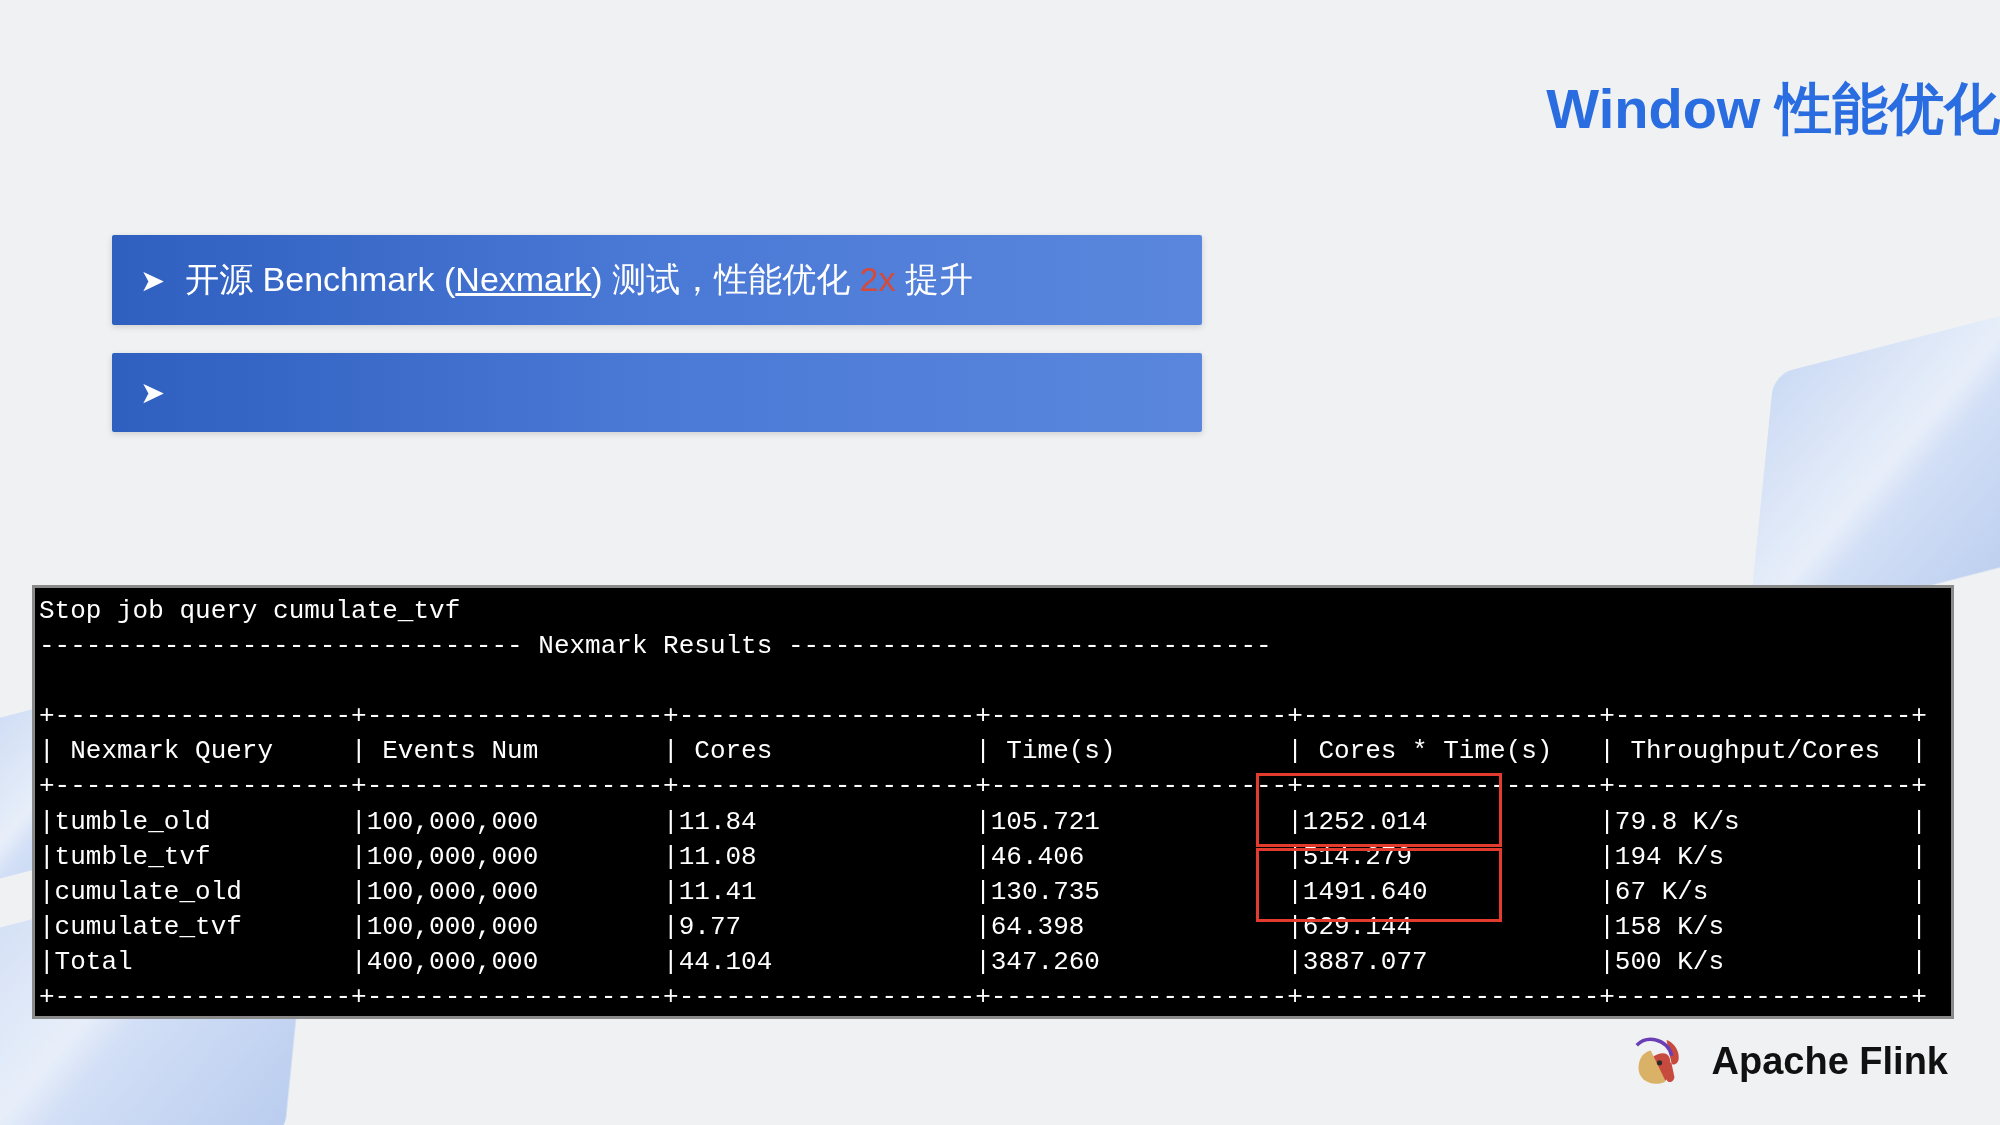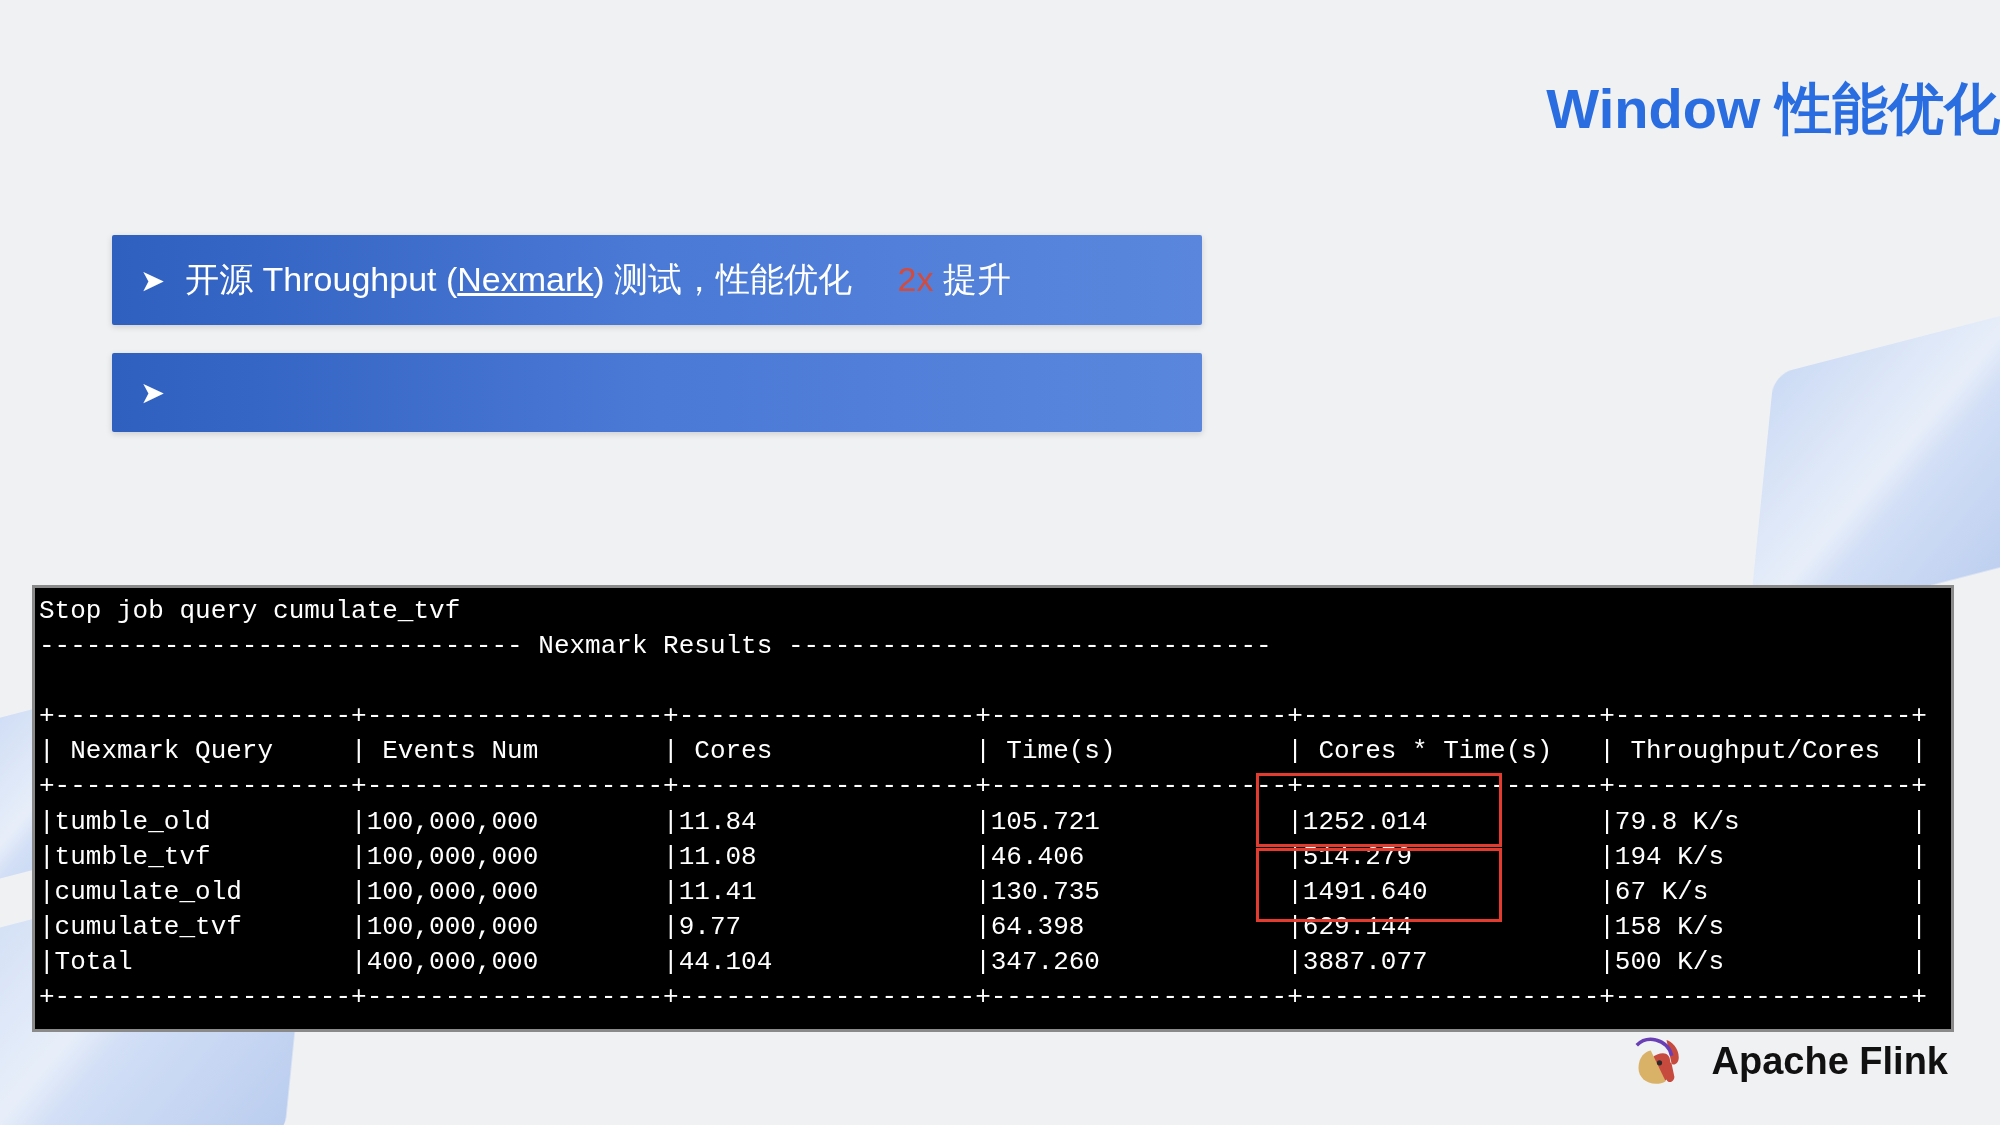--- a/index.html
+++ b/index.html
@@ -39,37 +39,37 @@
     border-radius: 2px;
     box-shadow: 0 2px 6px rgba(0,0,0,.15);
     display: flex;
     align-items: center;
   }
   .bullet-bar .arrow {
     margin-right: 20px;
     font-size: 30px;
   }
   .underline { text-decoration: underline; }
-  .red2x { color: #d64a3a; margin-left: 36px; }
+  .red2x { color: #d64a3a; }
 
   .terminal-wrap {
     position: absolute;
     top: 585px;
     left: 32px;
     width: 1922px;
     border: 3px solid #8a8a8a;
     background: #000;
   }
   .terminal {
     font-family: "Courier New", monospace;
     font-size: 26px;
     color: #fff;
     white-space: pre;
     line-height: 1.35;
-    padding: 6px 4px 14px 4px;
+    padding: 6px 4px 1px 4px;
     position: relative;
   }
   .redbox {
     position: absolute;
     border: 3px solid #e33b2e;
     pointer-events: none;
   }
   .redbox.b1 { left: 1221px; top: 185px; width: 246px; height: 74px; }
   .redbox.b2 { left: 1221px; top: 260px; width: 246px; height: 74px; }
 
@@ -121,21 +121,21 @@
 <div class="cloud c3">
     <div class="iso-cube"></div>
   </div>
 
 <h1 class="slide-title">Window 性能优化</h1>
 
 <div class="bullets">
   <div class="bullet-bar">
     <span class="arrow">➤</span>
     <span>
-      <span>开源 Throughput (</span><span class="underline">Nexmark</span><span>) 测试，性能优化 </span><span class="red2x">2x</span><span> 提升</span>
+      <span>开源 Benchmark (</span><span class="underline">Nexmark</span><span>) 测试，性能优化 </span><span class="red2x">2x</span><span> 提升</span>
     </span>
   </div>
   <div class="bullet-bar">
     <span class="arrow">➤</span>
   </div>
 </div>
 
 <div class="terminal-wrap">
   <pre class="terminal" id="terminal-pre">Stop job query cumulate_tvf
 ------------------------------- Nexmark Results -------------------------------

